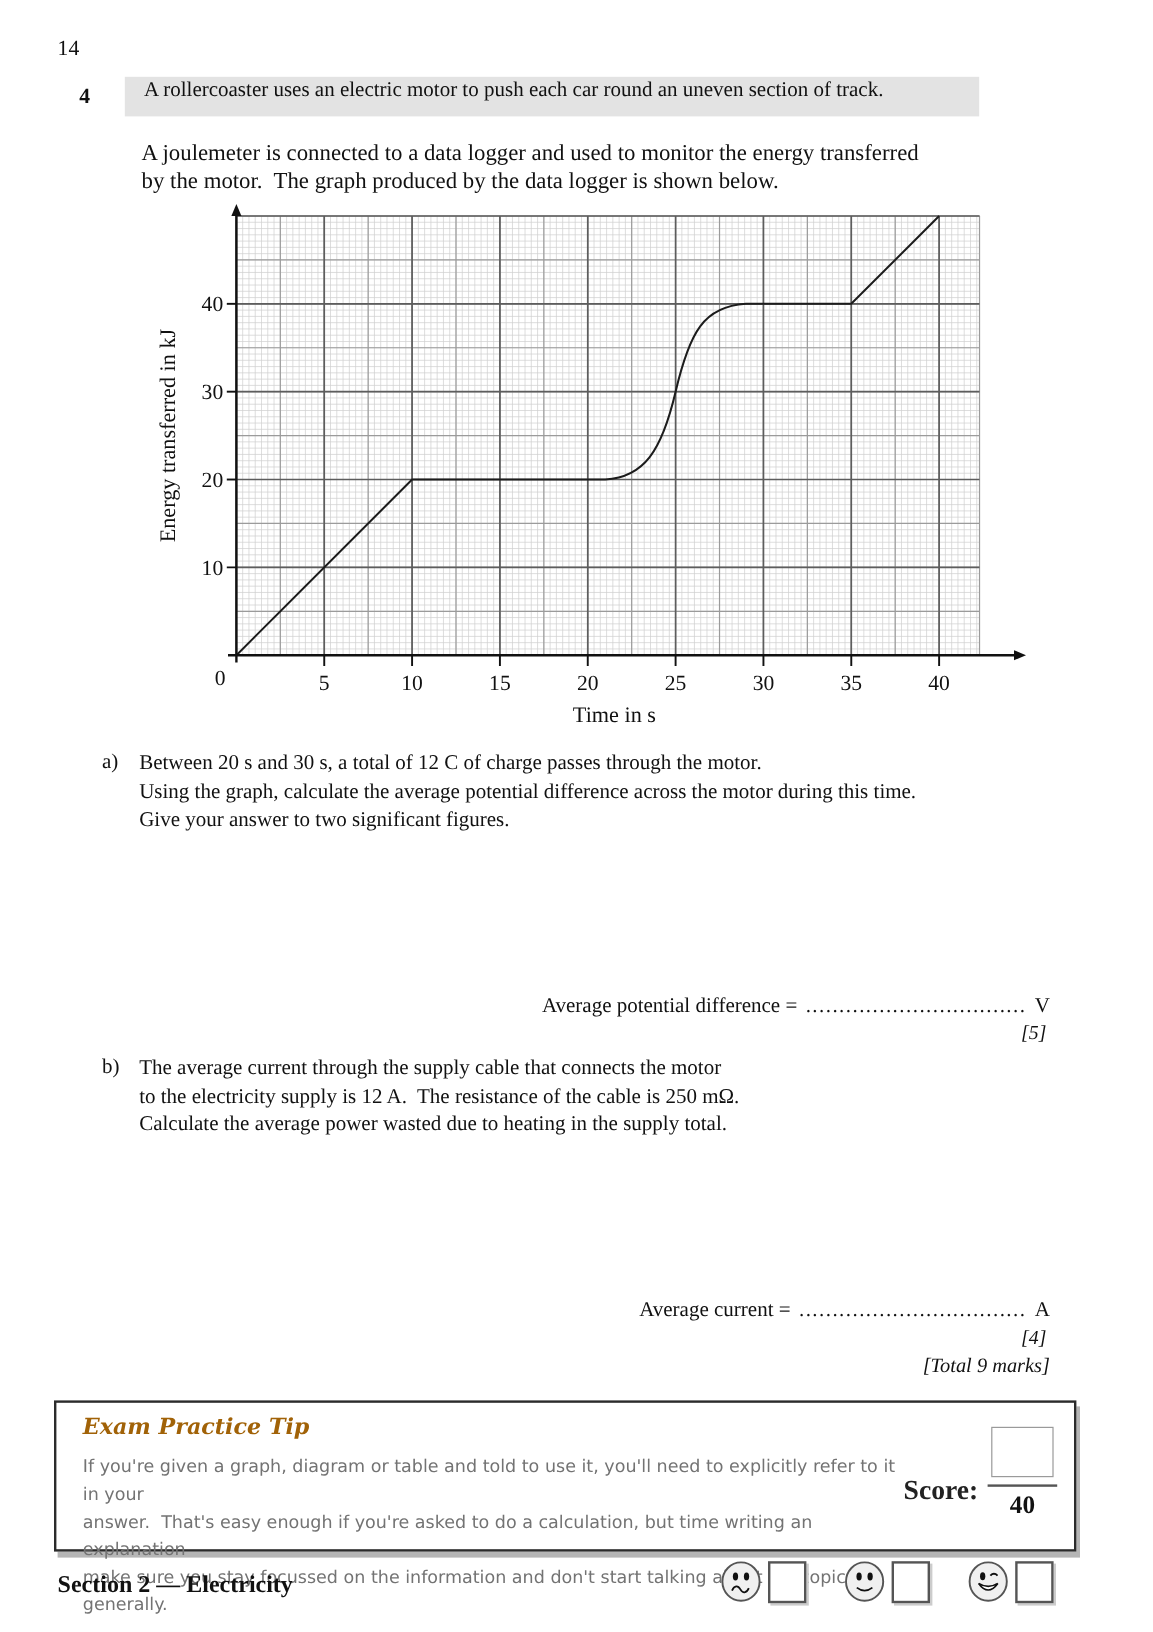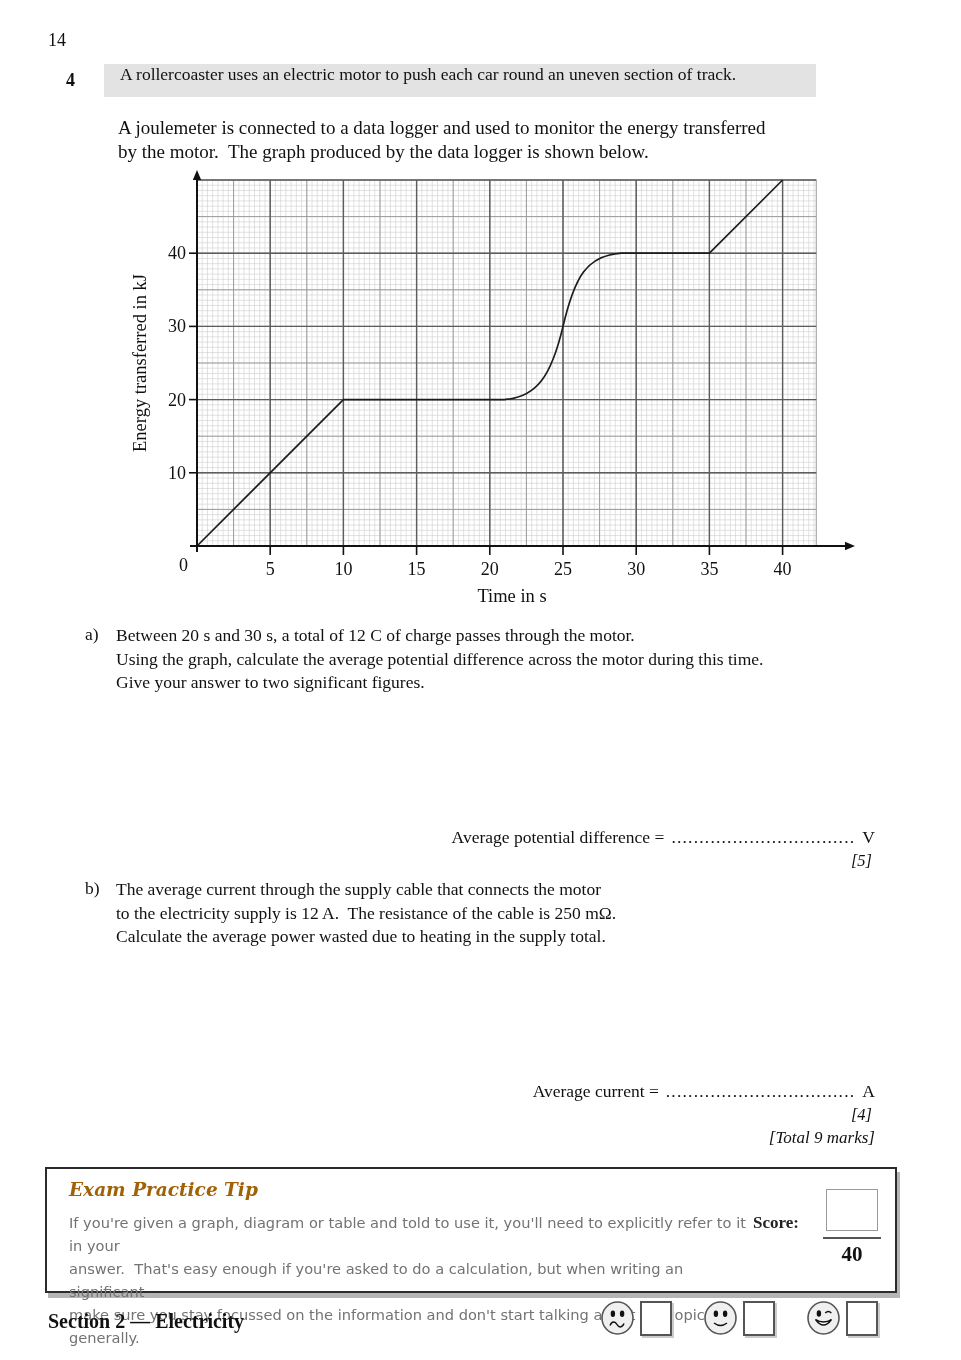--- a/index.html
+++ b/index.html
@@ -31,21 +31,21 @@
   .answer .marks { display:block; font-style:italic; font-size:16.5px; margin-top:3px; padding-right:3px; }
   .total-marks { position:absolute; right:86px; top:1128px; font-style:italic; font-size:17px; }
 
   .tip-box {
     position:absolute; left:45px; top:1167px; width:852px; height:126px;
     border:2px solid #2b2b2b; background:#fff; box-sizing:border-box;
     box-shadow:3px 5px 0 #b5b5b5;
   }
   .tip-title { position:absolute; left:22px; top:10px; font-family:"DejaVu Serif", serif; font-weight:bold; font-style:italic; font-size:18.5px; color:#a16207; }
   .tip-body { position:absolute; left:22px; top:42px; width:690px; font-family:"DejaVu Sans", sans-serif; font-size:14.6px; line-height:23px; color:#737373; }
-  .score-label { position:absolute; left:706px; top:44px; font-weight:bold; font-size:17px; color:#222; }
+  .score-label { position:absolute; left:706px; top:60px; font-weight:bold; font-size:23px; color:#222; }
   .score-frac { position:absolute; left:776px; top:20px; width:58px; text-align:center; }
   .score-box { width:52px; height:42px; margin:0 auto; border:1.5px solid #9a9a9a; background:#fff; box-sizing:border-box; }
   .score-line { width:58px; height:2px; background:#555; margin-top:6px; }
   .score-total { font-weight:bold; font-size:21px; margin-top:3px; }
 
   .section-label { position:absolute; left:48px; top:1310px; font-weight:bold; font-size:20px; }
   .smiley-group { position:absolute; top:1298px; display:flex; align-items:center; height:40px; }
   .sg1 { left:600px; } .sg2 { left:703px; } .sg3 { left:806px; }
   .smiley-checkbox {
     width:32px; height:35px; border:2px solid #555; background:#fff;
@@ -365,21 +365,21 @@
     <span>Average current =</span><span class="dots">..................................</span><span class="unit">A</span>
     <span class="marks">[4]</span>
   </div>
 
   <div class="total-marks">[Total 9 marks]</div>
 
   <div class="tip-box">
     <div class="tip-title">Exam Practice Tip</div>
     <div class="tip-body">
       <div class="tline">If you're given a graph, diagram or table and told to use it, you'll need to explicitly refer to it in your</div>
-      <div class="tline">answer.  That's easy enough if you're asked to do a calculation, but when writing an significant</div>
+      <div class="tline">answer.  That's easy enough if you're asked to do a calculation, but time writing an explanation</div>
       <div class="tline">make sure you stay focussed on the information and don't start talking about the topic too generally.</div>
     </div>
     <div class="score-label">Score:</div>
     <div class="score-frac">
       <div class="score-box"></div>
       <div class="score-line"></div>
       <div class="score-total">40</div>
     </div>
   </div>
 

